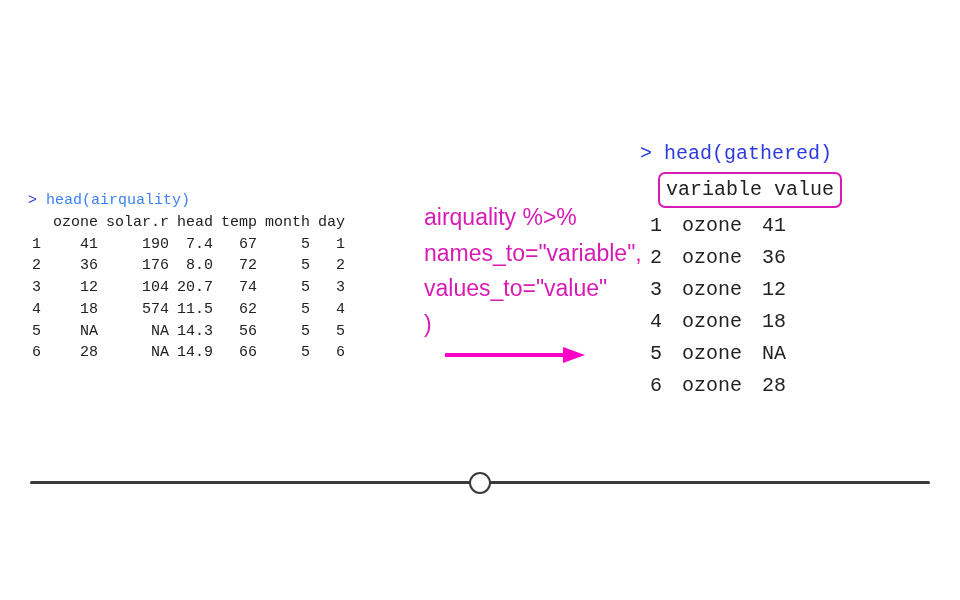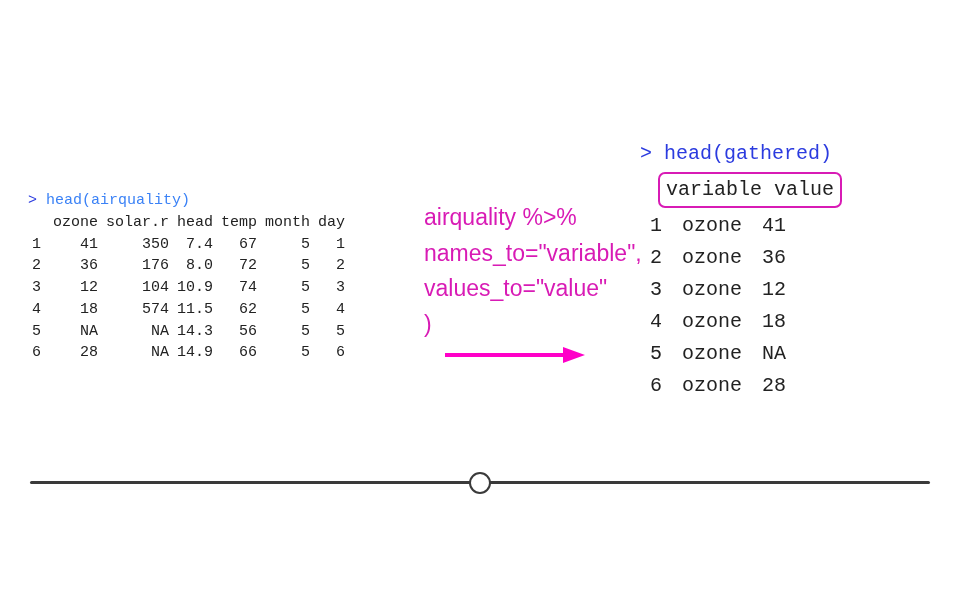--- a/index.html
+++ b/index.html
@@ -134,40 +134,40 @@
         <th class="h">ozone</th>
         <th class="h">solar.r</th>
         <th class="h">head</th>
         <th class="h">temp</th>
         <th class="h">month</th>
         <th class="h">day</th>
       </tr>
       <tr>
             <td class="rownum">1</td>
             <td>41</td>
-            <td>350</td>
+            <td>190</td>
             <td>7.4</td>
             <td>67</td>
             <td>5</td>
             <td>1</td>
           </tr>
       <tr>
             <td class="rownum">2</td>
             <td>36</td>
             <td>176</td>
             <td>8.0</td>
             <td>72</td>
             <td>5</td>
             <td>2</td>
           </tr>
       <tr>
             <td class="rownum">3</td>
             <td>12</td>
             <td>104</td>
-            <td>10.9</td>
+            <td>20.7</td>
             <td>74</td>
             <td>5</td>
             <td>3</td>
           </tr>
       <tr>
             <td class="rownum">4</td>
             <td>18</td>
             <td>574</td>
             <td>11.5</td>
             <td>62</td>

